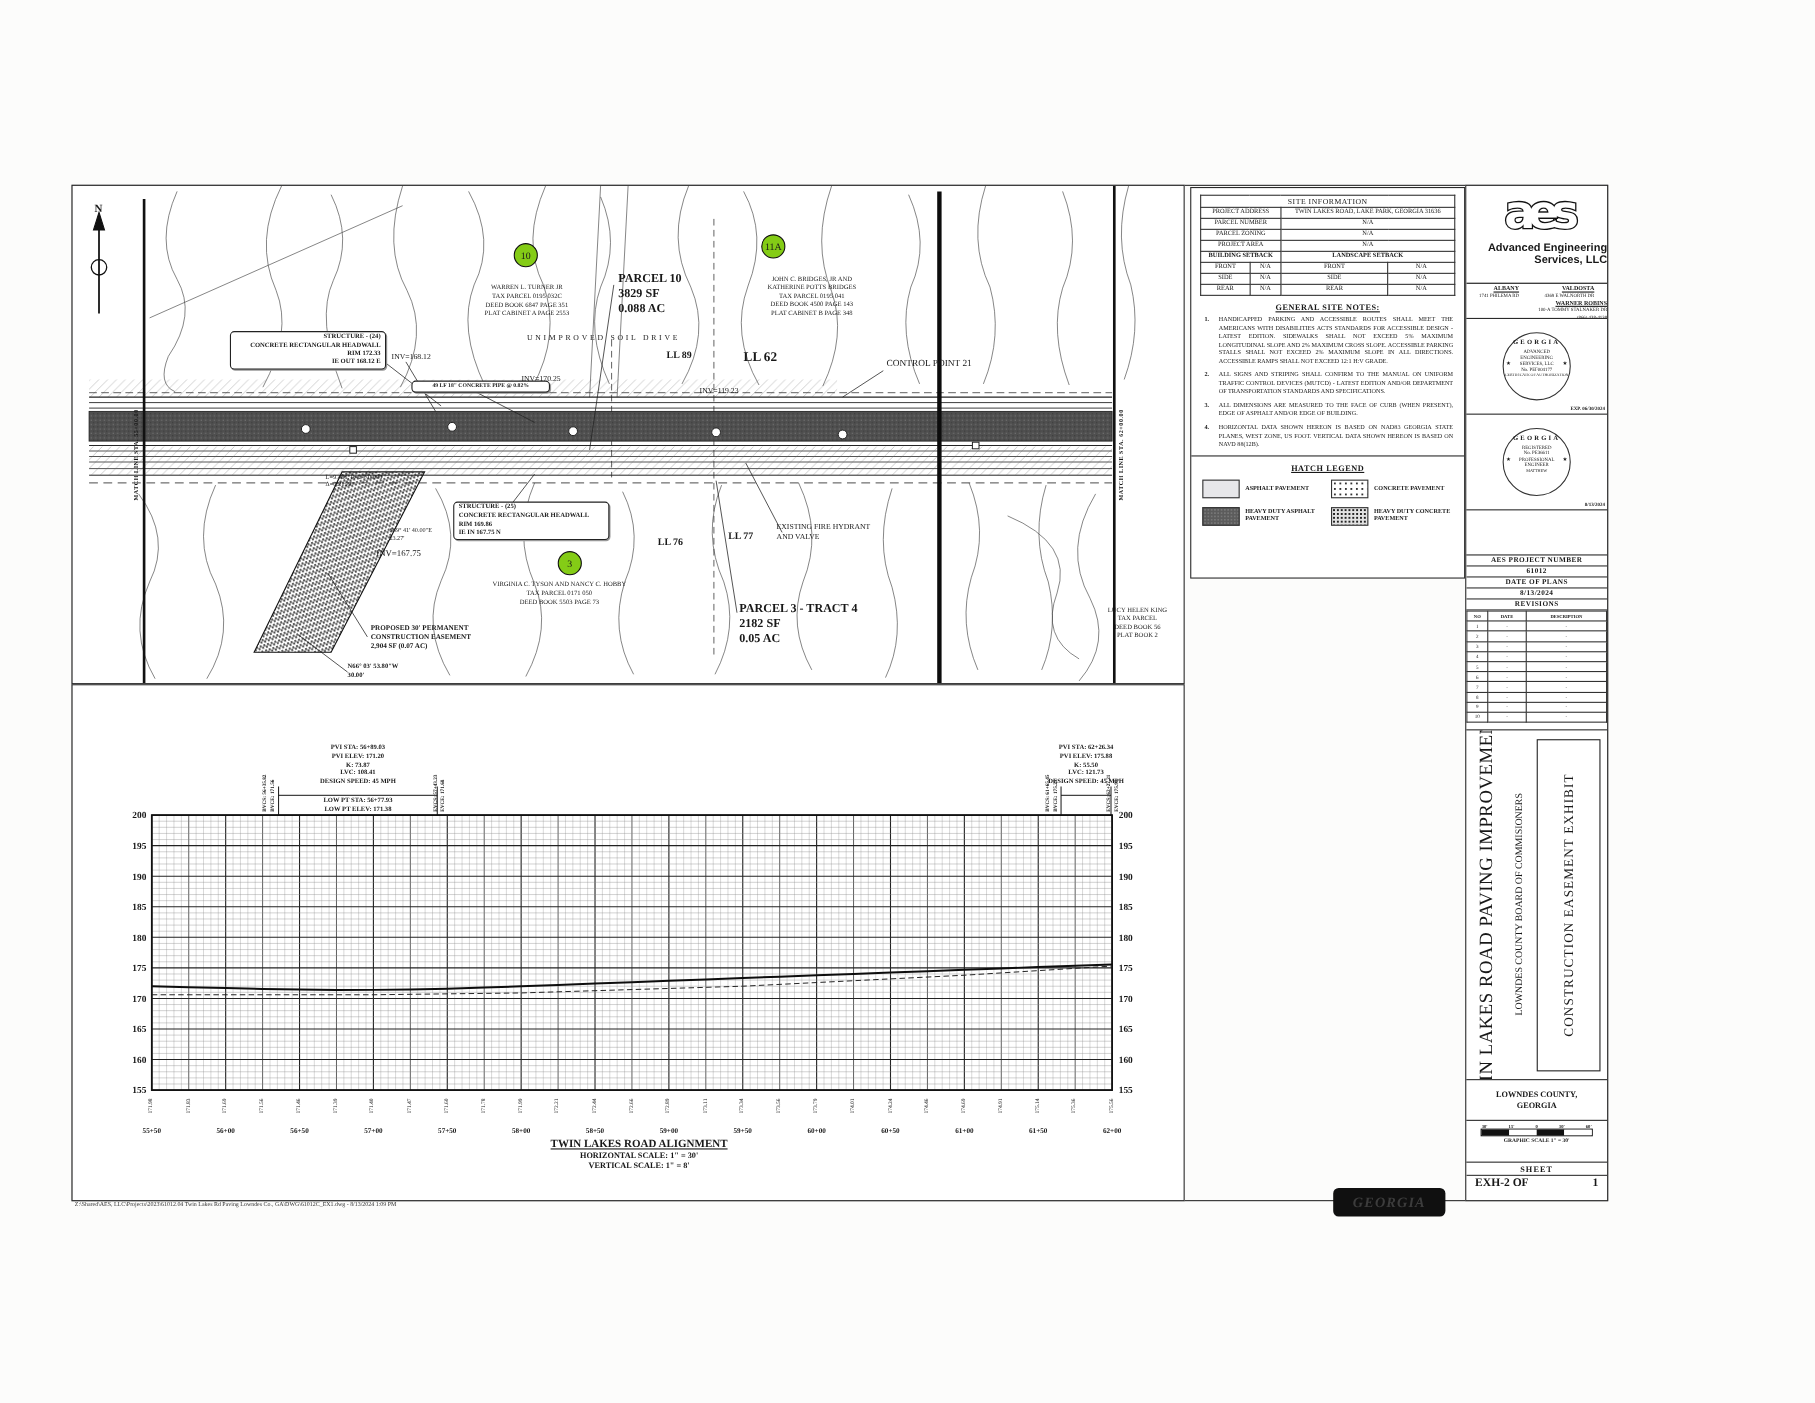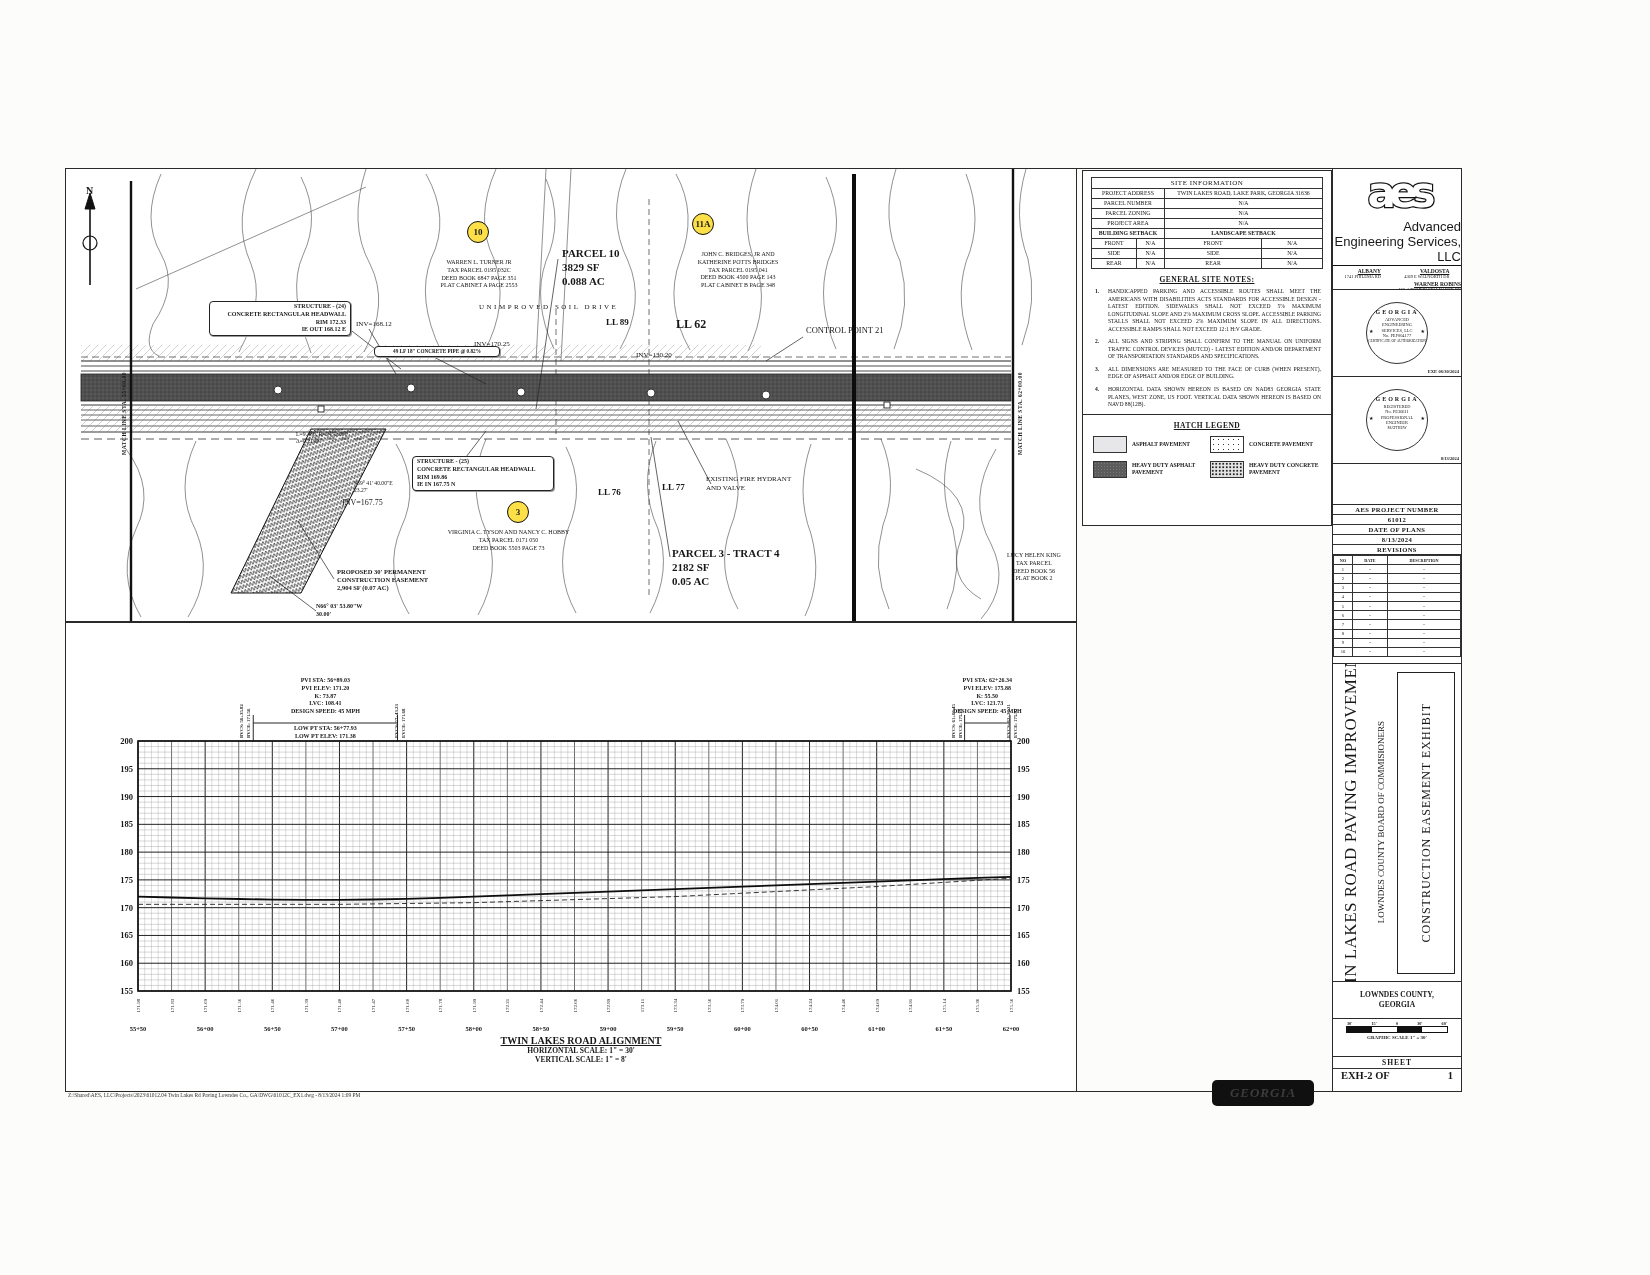--- a/index.html
+++ b/index.html
@@ -11,21 +11,21 @@
   #notes-col{left:1082px;top:170px;width:248px;height:354px;border:1.3px solid #2a2a2a;background:#fff;position:absolute}
   #title-col{left:1332px;top:168px;width:128px;height:922px;border:1.4px solid #2a2a2a;background:#fff;position:absolute}
   svg{position:absolute;left:0;top:0}
   
   .lbl{position:absolute;font-size:7px;line-height:1.25;white-space:nowrap}
   .bold{font-weight:bold}
   .owner{font-size:6px;line-height:1.3;text-align:center;font-weight:normal}
   .parcel-big{font-size:11px;font-weight:bold;line-height:1.25}
   .callout{position:absolute;border:1px solid #222;border-radius:4px;background:#fff;padding:1px 4px;font-size:6px;font-weight:bold;line-height:1.3;box-shadow:1px 1px 0 #999}
   .callout.right{text-align:right}
-  .bubble{position:absolute;width:20px;height:20px;border:1.6px solid #111;border-radius:50%;background:#fde047;display:flex;align-items:center;justify-content:center;font-size:9px;font-weight:bold}
+  .bubble{position:absolute;width:20px;height:20px;border:1.6px solid #111;border-radius:50%;background:#84cc16;display:flex;align-items:center;justify-content:center;font-size:9px;font-weight:normal}
   .rot90{position:absolute;transform-origin:0 0;transform:rotate(-90deg);white-space:nowrap}
   .mline{font-size:5.5px;font-weight:bold;letter-spacing:.5px}
   .spread{letter-spacing:2.5px}
   
   #site-table{width:232px;margin:6px auto 4px auto;border-collapse:collapse}
   #site-table td{border:0.8px solid #333;font-size:5.8px;padding:1px 2px;text-align:center;line-height:1.2}
   #site-table td.hd{font-weight:normal;font-size:7px;letter-spacing:.5px}
   .gsn-title{text-align:center;font-weight:bold;font-size:7.5px;text-decoration:underline;margin:6px 0 4px 0;letter-spacing:.5px}
   .note{display:flex;gap:5px;padding:0 10px 5px 12px}
   .note-n{font-size:5.6px;font-weight:bold;flex:0 0 8px}
@@ -35,21 +35,21 @@
   .hatch-item{display:flex;align-items:center;gap:5px}
   .sw{width:32px;height:15px;border:1px solid #333;flex:0 0 32px}
   .sw-light{background:#e7e7ea}
   .sw-stip{background-color:#fff;background-image:radial-gradient(#333 .7px,transparent .8px);background-size:5px 5px}
   .sw-dark{background:#5c5c5c;background-image:radial-gradient(#777 .7px,transparent .8px);background-size:3px 3px}
   .sw-dstip{background-color:#e3e3e3;background-image:radial-gradient(#222 .9px,transparent 1px);background-size:3.5px 3.5px}
   .hatch-lab{font-size:5.6px;font-weight:bold;line-height:1.25}
   
   .tc-sec{border-bottom:1.2px solid #2a2a2a;position:relative;overflow:hidden}
   #firm-box{height:120px;text-align:right}
-  .firm-name{font-size:13px;font-weight:normal;border-bottom:1px solid #111;display:inline-block;padding-bottom:1px;font-family:"Liberation Sans",sans-serif}
+  .firm-name{font-size:10px;font-weight:bold;border-bottom:1px solid #111;display:inline-block;padding-bottom:15px;font-family:"Liberation Sans",sans-serif}
   .offices{display:flex;justify-content:space-around;margin-top:2px}
   .office .city{font-size:5.5px;font-weight:bold;text-decoration:underline}
   .office .addr{font-size:4.4px}
   .office3{margin-top:2px}
   .phone{font-size:4.4px;margin-top:2px}
   .stamp-box{height:86px;display:flex;align-items:center;justify-content:center}
   .stamp{width:62px;height:62px;border:1.5px solid #333;border-radius:50%;text-align:center;font-size:4.4px;line-height:1.25;padding-top:6px;box-sizing:border-box;position:relative}
   .stamp .st-state{font-size:6px;font-weight:bold;letter-spacing:2px}
   .stamp .star{position:absolute;font-size:5px}
   .tiny-right{position:absolute;right:2px;bottom:2px;font-size:4.5px;font-weight:bold}
@@ -235,21 +235,21 @@
 
   <div class="callout right" style="left:143px;top:132px;width:132px">
       <div>STRUCTURE - (24)</div>
       <div>CONCRETE RECTANGULAR HEADWALL</div>
       <div>RIM 172.33</div>
       <div>IE OUT 168.12 E</div>
     </div>
   <div class="callout" style="left:308px;top:177px;width:116px;font-size:5.2px;text-align:center"><span>49 LF 18" CONCRETE PIPE @ 0.82%</span></div>
   <div class="lbl" style="left:290px;top:151px">INV=168.12</div>
   <div class="lbl" style="left:408px;top:171px">INV=170.25</div>
-  <div class="lbl" style="left:570px;top:182px">INV=130.20</div>
+  <div class="lbl" style="left:570px;top:182px">INV=119.23</div>
 
   <div class="callout" style="left:346px;top:287px;width:132px">
       <div>STRUCTURE - (25)</div>
       <div>CONCRETE RECTANGULAR HEADWALL</div>
       <div>RIM 169.86</div>
       <div>IE IN 167.75 N</div>
     </div>
   <div class="lbl" style="left:288px;top:311px;font-size:5.6px">
       <div>S69° 41' 40.00"E</div>
       <div>23.27'</div>

